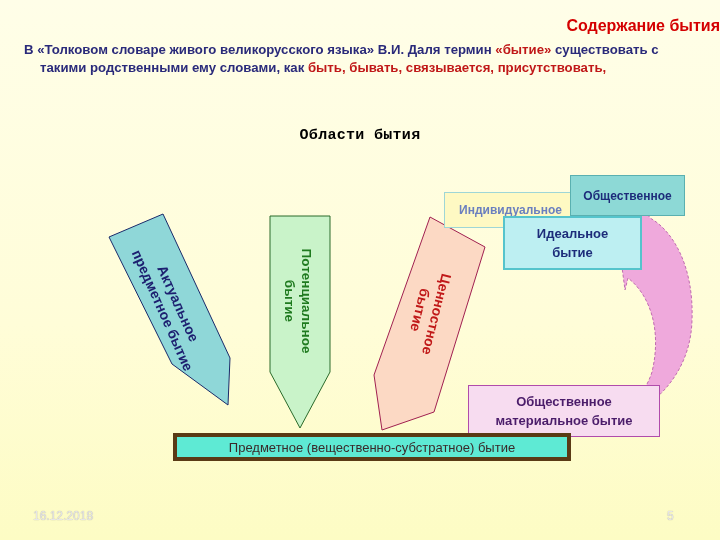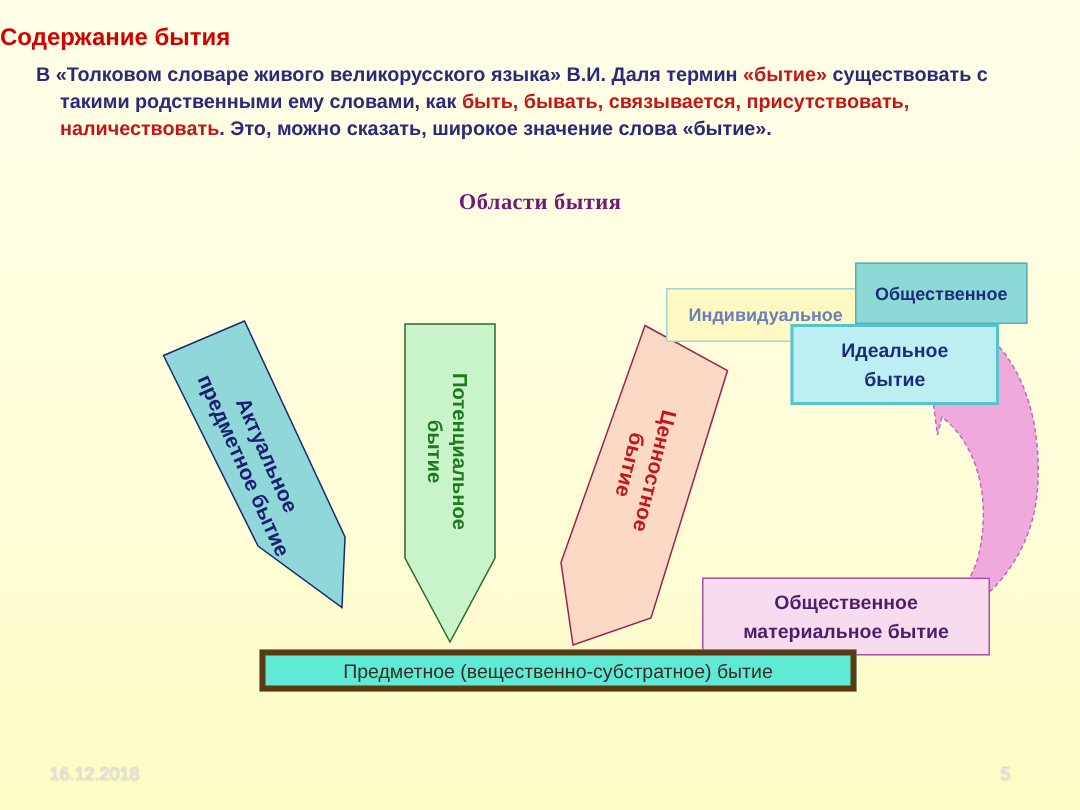--- a/index.html
+++ b/index.html
@@ -4,50 +4,50 @@
   <style>
     html, body { margin: 0; padding: 0; }
     body {
       width: 720px; height: 540px; overflow: hidden;
       background: linear-gradient(to bottom, #fffee8 0%, #fffdd8 60%, #fdfcc4 100%);
       font-family: "Liberation Sans", sans-serif;
       position: relative;
     }
     .title {
       position: absolute; left: 0; top: 17px; width: 720px;
-      text-align: left; color: #d40000; font-weight: bold; font-size: 16px;
+      text-align: right; color: #d40000; font-weight: bold; font-size: 16px;
     }
     .intro {
       position: absolute; left: 24px; top: 41px; width: 680px;
       font-size: 13.2px; font-weight: bold; color: #2a2a7a; line-height: 18px;
     }
     .intro .ind { padding-left: 16px; display: block; }
     .intro .first { display: block; }
     .hl { color: #c01818; }
     .subtitle {
       position: absolute; left: 0; top: 127px; width: 720px;
-      text-align: center; color: #701a75; font-weight: bold; font-size: 15px;
-      font-family: Liberation Serif, serif; letter-spacing: 0.3px;
+      text-align: center; color: #000000; font-weight: bold; font-size: 15px;
+      font-family: Liberation Mono, monospace; letter-spacing: 0.3px;
     }
     svg.diagram { position: absolute; left: 0; top: 0; }
     .box {
       position: absolute; display: flex; align-items: center; justify-content: center;
       text-align: center; font-weight: bold; box-sizing: border-box;
     }
     .box-individual {
       left: 444px; top: 192px; width: 133px; height: 36px;
       background: #fef9c3; border: 1px solid #9ed6d6; color: #6a7fbf; font-size: 12px;
     }
     .box-social {
       left: 570px; top: 175px; width: 115px; height: 41px;
       background: #8dd9d6; border: 1px solid #5ab0b0; color: #1d2c7a; font-size: 12px;
     }
     .box-ideal {
       left: 503px; top: 216px; width: 139px; height: 54px;
-      background: #bdeff2; border: 2px solid #55c4cc; color: #1d2c7a; font-size: 13px; line-height: 19px; margin-left: 24px;
+      background: #bdeff2; border: 2px solid #55c4cc; color: #1d2c7a; font-size: 13px; line-height: 19px;
     }
     .box-material {
       left: 468px; top: 385px; width: 192px; height: 52px;
       background: #f7dcf0; border: 1px solid #b04cab; color: #4b1d6a; font-size: 13px; line-height: 19px;
     }
     .box-base {
       left: 173px; top: 433px; width: 398px; height: 28px;
       background: #5eead4; border: 4px solid #5a3a15; color: #3a2a2a; font-size: 13px; font-weight: normal;
     }
     .vlabel {
@@ -67,23 +67,20 @@
 <body>
 
 <div class="title">Содержание бытия</div>
 
 <div class="intro">
   <span class="first">
     <span>В «Толковом словаре живого великорусского языка» В.И. Даля термин </span><span class="hl">«бытие»</span><span> существовать с</span>
   </span>
   <span class="ind">
     <span>такими родственными ему словами, как </span><span class="hl">быть, бывать, связывается, присутствовать,</span>
-  </span>
-  <span class="ind">
-    <span class="hl">наличествовать</span><span>. Это, можно сказать, широкое значение слова «бытие».</span>
   </span>
 </div>
 
 <div class="subtitle">Области бытия</div>
 
 <svg class="diagram" width="720" height="540">
 
   <path d="M 540 435 C 610 440, 690 400, 692 320 C 694 265, 672 230, 650 218 L 645 210 L 620 252 L 625 290 L 628 278 C 650 295, 662 330, 652 372 C 640 410, 600 430, 560 432 Z" fill="#efa9dc" stroke="#c06ab0" stroke-width="1" stroke-dasharray="3,2"></path>
 
   <polygon points="109,237 163,214 230,358 228,405 172,364" fill="#8fd7d8" stroke="#1a2a6a" stroke-width="1"></polygon>

